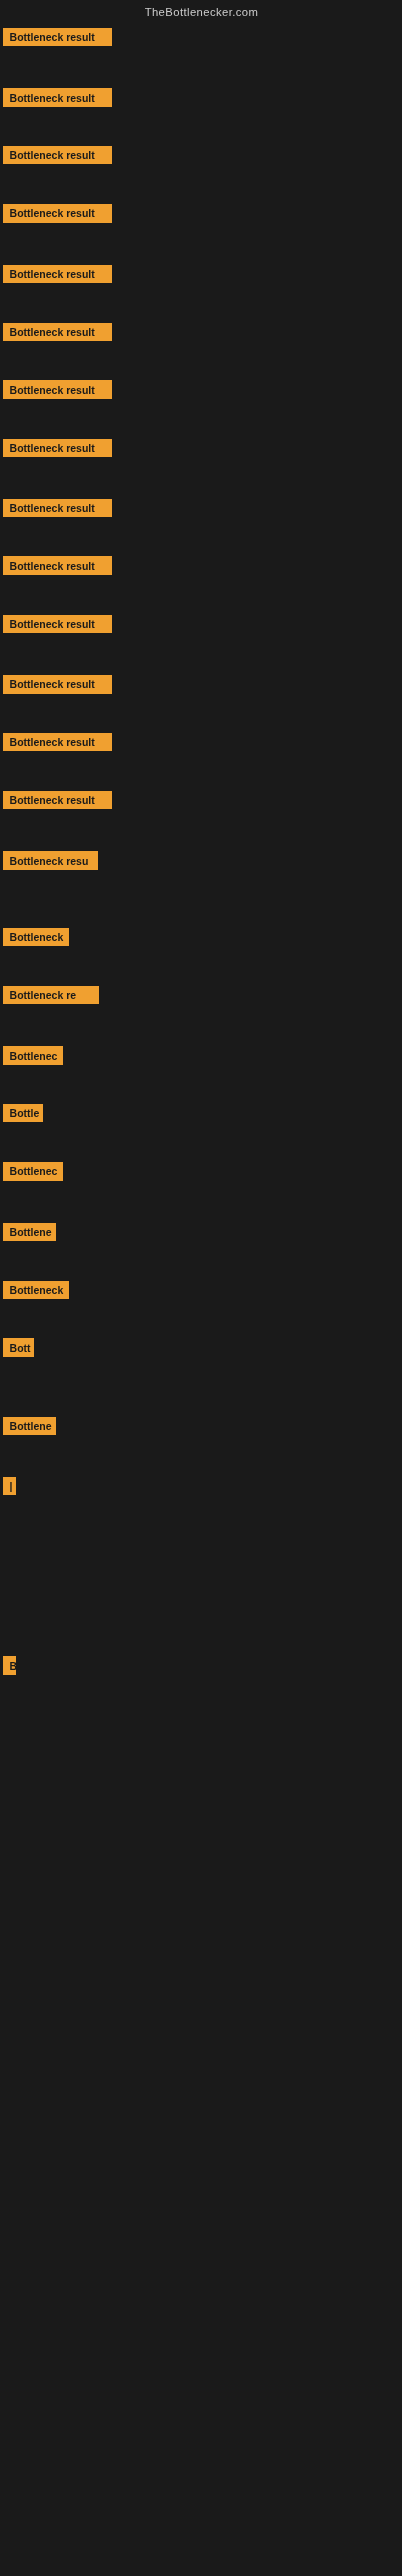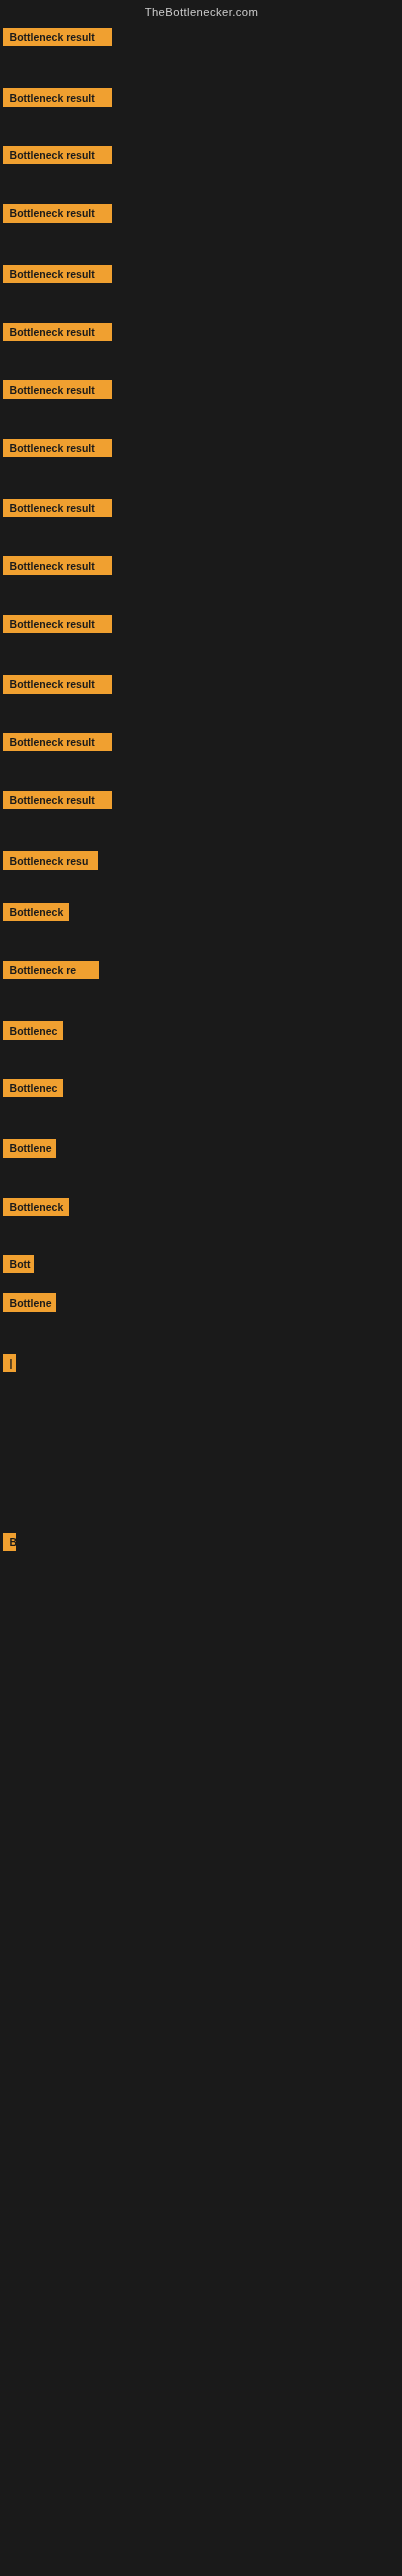--- a/index.html
+++ b/index.html
@@ -110,42 +110,45 @@
     </div>
     <div class="item-wrapper" style="margin-bottom: 39px;">
       <span class="bottleneck-item" style="width: 109px;">Bottleneck result</span>
     </div>
     <div class="item-wrapper" style="margin-bottom: 40px;">
       <span class="bottleneck-item" style="width: 109px;">Bottleneck result</span>
     </div>
     <div class="item-wrapper" style="margin-bottom: 42px;">
       <span class="bottleneck-item" style="width: 109px;">Bottleneck result</span>
     </div>
-    <div class="item-wrapper" style="margin-bottom: 33px;">
+    <div class="item-wrapper" style="margin-bottom: 58px;">
       <span class="bottleneck-item" style="width: 95px;">Bottleneck resu</span>
     </div>
     <div class="item-wrapper" style="margin-bottom: 40px;">
       <span class="bottleneck-item" style="width: 66px;">Bottleneck</span>
     </div>
     <div class="item-wrapper" style="margin-bottom: 42px;">
       <span class="bottleneck-item" style="width: 96px;">Bottleneck re</span>
     </div>
     <div class="item-wrapper" style="margin-bottom: 39px;">
       <span class="bottleneck-item" style="width: 60px;">Bottlenec</span>
     </div>
+    <div class="item-wrapper" style="margin-bottom: 40px;">
+      <span class="bottleneck-item" style="width: 40px;">Bottle</span>
+    </div>
     <div class="item-wrapper" style="margin-bottom: 42px;">
       <span class="bottleneck-item" style="width: 60px;">Bottlenec</span>
     </div>
     <div class="item-wrapper" style="margin-bottom: 40px;">
       <span class="bottleneck-item" style="width: 53px;">Bottlene</span>
     </div>
     <div class="item-wrapper" style="margin-bottom: 39px;">
       <span class="bottleneck-item" style="width: 66px;">Bottleneck</span>
     </div>
-    <div class="item-wrapper" style="margin-bottom: 20px;">
+    <div class="item-wrapper" style="margin-bottom: 60px;">
       <span class="bottleneck-item" style="width: 31px;">Bott</span>
     </div>
     <div class="item-wrapper" style="margin-bottom: 42px;">
       <span class="bottleneck-item" style="width: 53px;">Bottlene</span>
     </div>
     <div class="item-wrapper" style="margin-bottom: 145px;">
       <span class="bottleneck-item" style="width: 8px;">|</span>
     </div>
     <div class="item-wrapper" style="margin-bottom: 161px;"></div>
     <div class="item-wrapper" style="margin-bottom: 145px;">

